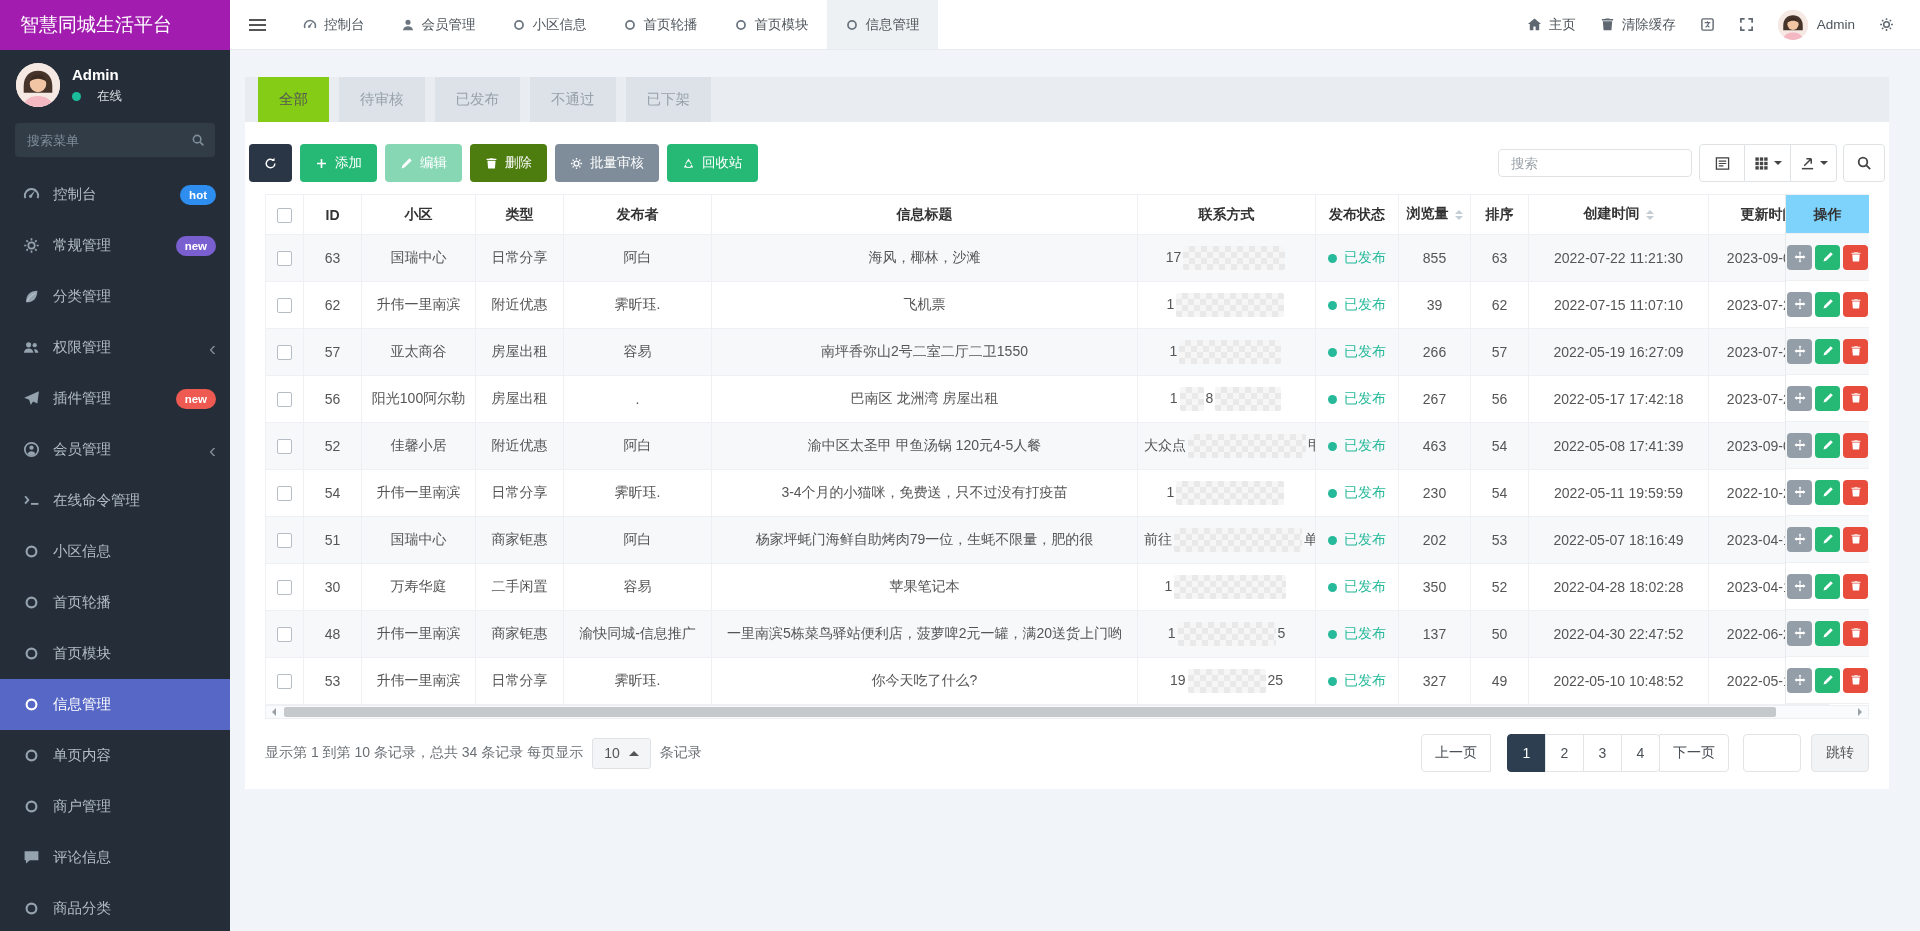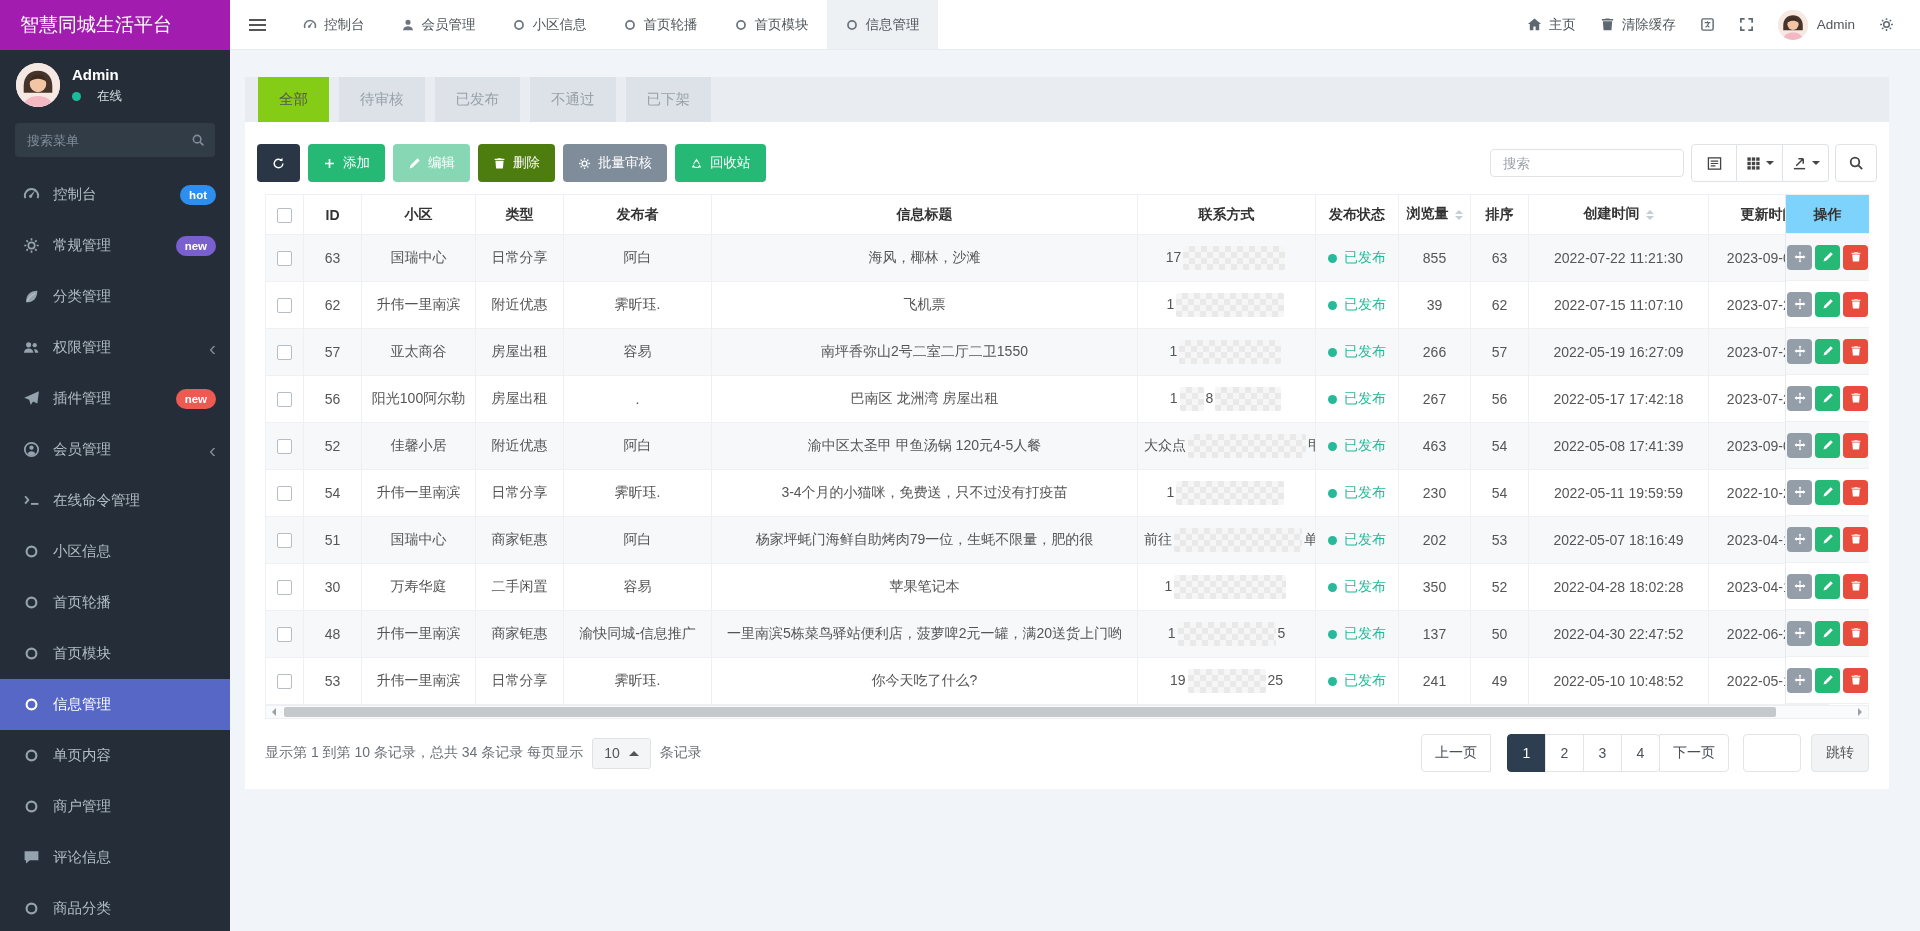--- a/index.html
+++ b/index.html
@@ -42,21 +42,21 @@
   .tb-link .icn{width:15px;height:15px;color:#5f6871}
   .tb-user{display:flex;align-items:center;gap:9px;cursor:pointer;font-size:13.5px;color:#4f565d}
   .tb-user .avatar{width:30px;height:30px}
 
   
   .content{position:absolute;left:230px;top:50px;right:0;bottom:0;background:#f1f4f8;padding:27px 31px 0 15px}
   .tabstrip{display:flex;background:#e9edf2;padding-left:13px;height:45px}
   .tab{height:45px;line-height:45px;padding:0 21px;margin-right:10px;font-size:14.5px;color:#98a1aa;background:#dce2e8;cursor:pointer}
   .tab.active{background:#84cc16;color:#555}
   .panel{background:#fff;padding-bottom:2px}
-  .toolbar{display:flex;align-items:center;padding:22px 12px 12px;gap:8px}
+  .toolbar{display:flex;align-items:center;padding:22px 4px 12px;gap:8px}
   .btn{display:inline-flex;align-items:center;gap:7px;height:38px;padding:0 15px;border:none;border-radius:4px;color:#fff;font-size:13.5px;cursor:pointer;font-family:inherit}
   .btn .icn{width:13px;height:13px}
   .btn-navy{background:#2a3646}
   .btn-green{background:#26b875}
   .btn-green-muted{background:#87d7b5}
   .btn-red-muted{background:#4d7c0f}
   .btn-gray{background:#7f8d9a}
   .toolbar-right{margin-left:auto;display:flex;align-items:center}
   .search-input{width:194px;height:28px;border:1px solid #dfe3e6;border-radius:4px;padding:0 12px;font-size:13.5px;color:#555;outline:none;font-family:inherit}
   .search-input::placeholder{color:#9aa2a9}
@@ -666,21 +666,21 @@
             </tr>
             <tr>
               <td><span class="cb"></span></td>
               <td>53</td>
               <td>升伟一里南滨</td>
               <td>日常分享</td>
               <td>霁昕珏.</td>
               <td>你今天吃了什么?</td>
               <td><span>19</span><span class="censor" style="width: 78px;"></span><span>25</span></td>
               <td><span class="status-dot"></span><span class="status-text">已发布</span></td>
-              <td>241</td>
+              <td>327</td>
               <td>49</td>
               <td>2022-05-10 10:48:52</td>
               <td>2022-05-19 1</td>
             </tr>
           </tbody>
       </table>
       <div class="ops">
         <div class="ops-header">操作</div>
         <div class="ops-rows" id="ops-rows">
             <div class="ops-row">

